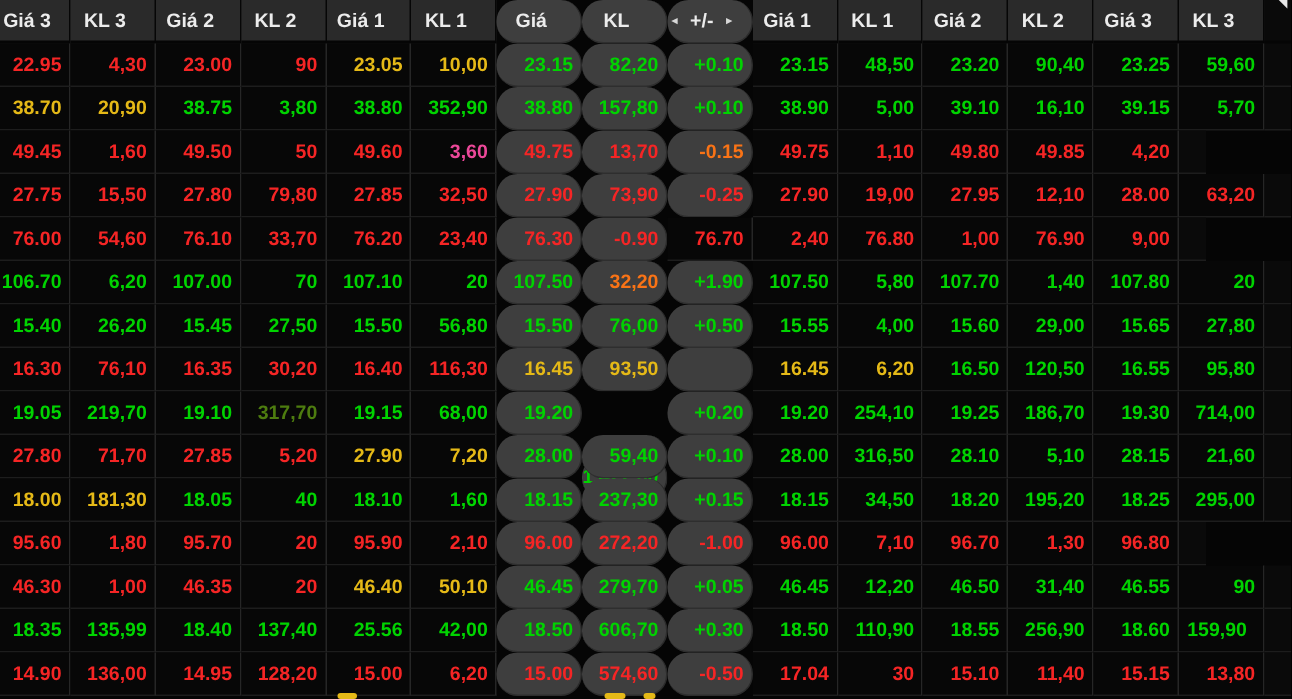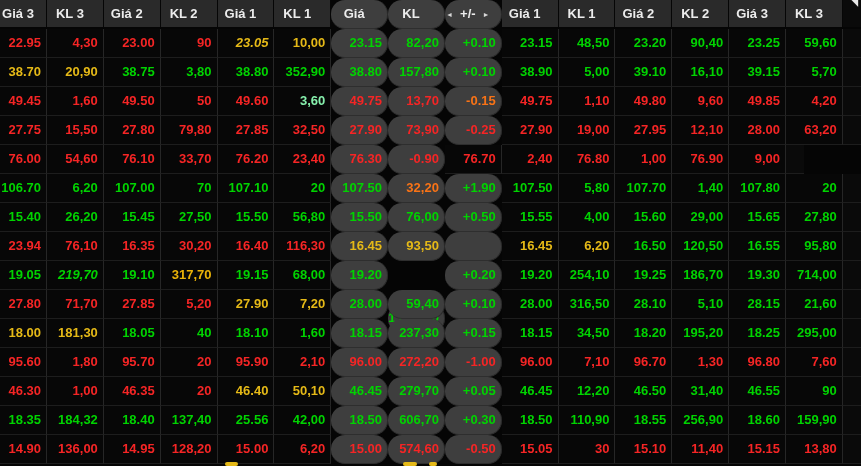--- a/index.html
+++ b/index.html
@@ -79,21 +79,21 @@
       <div class="cell" style="width: 56.857px; flex: 0 0 56.857px;">KL 2</div>
       <div class="cell" style="width: 56.857px; flex: 0 0 56.857px;">Giá 3</div>
       <div class="cell" style="width: 56.857px; flex: 0 0 56.857px;">KL 3</div>
       <div class="cell strip" style="width: 18px; flex: 0 0 18px;"></div>
     </div>
     <div class="row">
       <div class="cell" style="width: 47px; flex: 0 0 47px; color: rgb(245, 37, 37);">22.95</div>
       <div class="cell" style="width: 56.857px; flex: 0 0 56.857px; color: rgb(245, 37, 37);">4,30</div>
       <div class="cell" style="width: 56.857px; flex: 0 0 56.857px; color: rgb(245, 37, 37);">23.00</div>
       <div class="cell" style="width: 56.857px; flex: 0 0 56.857px; color: rgb(245, 37, 37);">90</div>
-      <div class="cell" style="width: 56.857px; flex: 0 0 56.857px; color: rgb(229, 185, 23); font-style: italic;">23.05</div>
+      <div class="cell" style="width: 56.857px; flex: 0 0 56.857px; color: rgb(229, 185, 23);">23.05</div>
       <div class="cell" style="width: 56.857px; flex: 0 0 56.857px; color: rgb(229, 185, 23);">10,00</div>
       <div class="cell match" style="width: 56.857px; flex: 0 0 56.857px; color: rgb(0, 211, 0);">23.15</div>
       <div class="cell match" style="width: 56.857px; flex: 0 0 56.857px; color: rgb(0, 211, 0);">82,20</div>
       <div class="cell match" style="width: 56.857px; flex: 0 0 56.857px; color: rgb(0, 211, 0);">+0.10</div>
       <div class="cell" style="width: 56.857px; flex: 0 0 56.857px; color: rgb(0, 211, 0);">23.15</div>
       <div class="cell" style="width: 56.857px; flex: 0 0 56.857px; color: rgb(0, 211, 0);">48,50</div>
       <div class="cell" style="width: 56.857px; flex: 0 0 56.857px; color: rgb(0, 211, 0);">23.20</div>
       <div class="cell" style="width: 56.857px; flex: 0 0 56.857px; color: rgb(0, 211, 0);">90,40</div>
       <div class="cell" style="width: 56.857px; flex: 0 0 56.857px; color: rgb(0, 211, 0);">23.25</div>
       <div class="cell" style="width: 56.857px; flex: 0 0 56.857px; color: rgb(0, 211, 0);">59,60</div>
@@ -116,28 +116,27 @@
       <div class="cell" style="width: 56.857px; flex: 0 0 56.857px; color: rgb(0, 211, 0);">39.15</div>
       <div class="cell" style="width: 56.857px; flex: 0 0 56.857px; color: rgb(0, 211, 0);">5,70</div>
       <div class="cell strip" style="width: 18px; flex: 0 0 18px;"></div>
     </div>
     <div class="row">
       <div class="cell" style="width: 47px; flex: 0 0 47px; color: rgb(245, 37, 37);">49.45</div>
       <div class="cell" style="width: 56.857px; flex: 0 0 56.857px; color: rgb(245, 37, 37);">1,60</div>
       <div class="cell" style="width: 56.857px; flex: 0 0 56.857px; color: rgb(245, 37, 37);">49.50</div>
       <div class="cell" style="width: 56.857px; flex: 0 0 56.857px; color: rgb(245, 37, 37);">50</div>
       <div class="cell" style="width: 56.857px; flex: 0 0 56.857px; color: rgb(245, 37, 37);">49.60</div>
-      <div class="cell" style="width: 56.857px; flex: 0 0 56.857px; color: #86efac;">3,60</div>
+      <div class="cell" style="width: 56.857px; flex: 0 0 56.857px; color: #ec4899;">3,60</div>
       <div class="cell match" style="width: 56.857px; flex: 0 0 56.857px; color: rgb(245, 37, 37);">49.75</div>
       <div class="cell match" style="width: 56.857px; flex: 0 0 56.857px; color: rgb(245, 37, 37);">13,70</div>
       <div class="cell match" style="width: 56.857px; flex: 0 0 56.857px; color: #f97316;">-0.15</div>
       <div class="cell" style="width: 56.857px; flex: 0 0 56.857px; color: rgb(245, 37, 37);">49.75</div>
       <div class="cell" style="width: 56.857px; flex: 0 0 56.857px; color: rgb(245, 37, 37);">1,10</div>
       <div class="cell" style="width: 56.857px; flex: 0 0 56.857px; color: rgb(245, 37, 37);">49.80</div>
-      <div class="cell" style="width: 56.857px; flex: 0 0 56.857px; color: rgb(245, 37, 37);">9,60</div>
       <div class="cell" style="width: 56.857px; flex: 0 0 56.857px; color: rgb(245, 37, 37);">49.85</div>
       <div class="cell" style="width: 56.857px; flex: 0 0 56.857px; color: rgb(245, 37, 37);">4,20</div>
       <div class="cell strip" style="width: 18px; flex: 0 0 18px;"></div>
     </div>
     <div class="row">
       <div class="cell" style="width: 47px; flex: 0 0 47px; color: rgb(245, 37, 37);">27.75</div>
       <div class="cell" style="width: 56.857px; flex: 0 0 56.857px; color: rgb(245, 37, 37);">15,50</div>
       <div class="cell" style="width: 56.857px; flex: 0 0 56.857px; color: rgb(245, 37, 37);">27.80</div>
       <div class="cell" style="width: 56.857px; flex: 0 0 56.857px; color: rgb(245, 37, 37);">79,80</div>
       <div class="cell" style="width: 56.857px; flex: 0 0 56.857px; color: rgb(245, 37, 37);">27.85</div>
@@ -200,42 +199,42 @@
       <div class="cell match" style="width: 56.857px; flex: 0 0 56.857px; color: rgb(0, 211, 0);">+0.50</div>
       <div class="cell" style="width: 56.857px; flex: 0 0 56.857px; color: rgb(0, 211, 0);">15.55</div>
       <div class="cell" style="width: 56.857px; flex: 0 0 56.857px; color: rgb(0, 211, 0);">4,00</div>
       <div class="cell" style="width: 56.857px; flex: 0 0 56.857px; color: rgb(0, 211, 0);">15.60</div>
       <div class="cell" style="width: 56.857px; flex: 0 0 56.857px; color: rgb(0, 211, 0);">29,00</div>
       <div class="cell" style="width: 56.857px; flex: 0 0 56.857px; color: rgb(0, 211, 0);">15.65</div>
       <div class="cell" style="width: 56.857px; flex: 0 0 56.857px; color: rgb(0, 211, 0);">27,80</div>
       <div class="cell strip" style="width: 18px; flex: 0 0 18px;"></div>
     </div>
     <div class="row">
-      <div class="cell" style="width: 47px; flex: 0 0 47px; color: rgb(245, 37, 37);">23.94</div>
+      <div class="cell" style="width: 47px; flex: 0 0 47px; color: rgb(245, 37, 37);">16.30</div>
       <div class="cell" style="width: 56.857px; flex: 0 0 56.857px; color: rgb(245, 37, 37);">76,10</div>
       <div class="cell" style="width: 56.857px; flex: 0 0 56.857px; color: rgb(245, 37, 37);">16.35</div>
       <div class="cell" style="width: 56.857px; flex: 0 0 56.857px; color: rgb(245, 37, 37);">30,20</div>
       <div class="cell" style="width: 56.857px; flex: 0 0 56.857px; color: rgb(245, 37, 37);">16.40</div>
       <div class="cell" style="width: 56.857px; flex: 0 0 56.857px; color: rgb(245, 37, 37);">116,30</div>
       <div class="cell match" style="width: 56.857px; flex: 0 0 56.857px; color: rgb(229, 185, 23);">16.45</div>
       <div class="cell match" style="width: 56.857px; flex: 0 0 56.857px; color: rgb(229, 185, 23);">93,50</div>
       <div class="cell match" style="width: 56.857px; flex: 0 0 56.857px; color: rgb(0, 211, 0);"></div>
       <div class="cell" style="width: 56.857px; flex: 0 0 56.857px; color: rgb(229, 185, 23);">16.45</div>
       <div class="cell" style="width: 56.857px; flex: 0 0 56.857px; color: rgb(229, 185, 23);">6,20</div>
       <div class="cell" style="width: 56.857px; flex: 0 0 56.857px; color: rgb(0, 211, 0);">16.50</div>
       <div class="cell" style="width: 56.857px; flex: 0 0 56.857px; color: rgb(0, 211, 0);">120,50</div>
       <div class="cell" style="width: 56.857px; flex: 0 0 56.857px; color: rgb(0, 211, 0);">16.55</div>
       <div class="cell" style="width: 56.857px; flex: 0 0 56.857px; color: rgb(0, 211, 0);">95,80</div>
       <div class="cell strip" style="width: 18px; flex: 0 0 18px;"></div>
     </div>
     <div class="row">
       <div class="cell" style="width: 47px; flex: 0 0 47px; color: rgb(0, 211, 0);">19.05</div>
-      <div class="cell" style="width: 56.857px; flex: 0 0 56.857px; color: rgb(0, 211, 0); font-style: italic;">219,70</div>
+      <div class="cell" style="width: 56.857px; flex: 0 0 56.857px; color: rgb(0, 211, 0);">219,70</div>
       <div class="cell" style="width: 56.857px; flex: 0 0 56.857px; color: rgb(0, 211, 0);">19.10</div>
-      <div class="cell" style="width: 56.857px; flex: 0 0 56.857px; color: #eab308;">317,70</div>
+      <div class="cell" style="width: 56.857px; flex: 0 0 56.857px; color: #4d7c0f;">317,70</div>
       <div class="cell" style="width: 56.857px; flex: 0 0 56.857px; color: rgb(0, 211, 0);">19.15</div>
       <div class="cell" style="width: 56.857px; flex: 0 0 56.857px; color: rgb(0, 211, 0);">68,00</div>
       <div class="cell match" style="width: 56.857px; flex: 0 0 56.857px; color: rgb(0, 211, 0);">19.20</div>
       <div class="cell match" style="width: 56.857px; flex: 0 0 56.857px; color: rgb(0, 211, 0); margin-top: 43px;">1,422,60</div>
       <div class="cell match" style="width: 56.857px; flex: 0 0 56.857px; color: rgb(0, 211, 0);">+0.20</div>
       <div class="cell" style="width: 56.857px; flex: 0 0 56.857px; color: rgb(0, 211, 0);">19.20</div>
       <div class="cell" style="width: 56.857px; flex: 0 0 56.857px; color: rgb(0, 211, 0);">254,10</div>
       <div class="cell" style="width: 56.857px; flex: 0 0 56.857px; color: rgb(0, 211, 0);">19.25</div>
       <div class="cell" style="width: 56.857px; flex: 0 0 56.857px; color: rgb(0, 211, 0);">186,70</div>
       <div class="cell" style="width: 56.857px; flex: 0 0 56.857px; color: rgb(0, 211, 0);">19.30</div>
@@ -286,21 +285,20 @@
       <div class="cell" style="width: 56.857px; flex: 0 0 56.857px; color: rgb(245, 37, 37);">95.90</div>
       <div class="cell" style="width: 56.857px; flex: 0 0 56.857px; color: rgb(245, 37, 37);">2,10</div>
       <div class="cell match" style="width: 56.857px; flex: 0 0 56.857px; color: rgb(245, 37, 37);">96.00</div>
       <div class="cell match" style="width: 56.857px; flex: 0 0 56.857px; color: rgb(245, 37, 37);">272,20</div>
       <div class="cell match" style="width: 56.857px; flex: 0 0 56.857px; color: rgb(245, 37, 37);">-1.00</div>
       <div class="cell" style="width: 56.857px; flex: 0 0 56.857px; color: rgb(245, 37, 37);">96.00</div>
       <div class="cell" style="width: 56.857px; flex: 0 0 56.857px; color: rgb(245, 37, 37);">7,10</div>
       <div class="cell" style="width: 56.857px; flex: 0 0 56.857px; color: rgb(245, 37, 37);">96.70</div>
       <div class="cell" style="width: 56.857px; flex: 0 0 56.857px; color: rgb(245, 37, 37);">1,30</div>
       <div class="cell" style="width: 56.857px; flex: 0 0 56.857px; color: rgb(245, 37, 37);">96.80</div>
-      <div class="cell" style="width: 56.857px; flex: 0 0 56.857px; color: rgb(245, 37, 37);">7,60</div>
       <div class="cell strip" style="width: 18px; flex: 0 0 18px;"></div>
     </div>
     <div class="row">
       <div class="cell" style="width: 47px; flex: 0 0 47px; color: rgb(245, 37, 37);">46.30</div>
       <div class="cell" style="width: 56.857px; flex: 0 0 56.857px; color: rgb(245, 37, 37);">1,00</div>
       <div class="cell" style="width: 56.857px; flex: 0 0 56.857px; color: rgb(245, 37, 37);">46.35</div>
       <div class="cell" style="width: 56.857px; flex: 0 0 56.857px; color: rgb(245, 37, 37);">20</div>
       <div class="cell" style="width: 56.857px; flex: 0 0 56.857px; color: rgb(229, 185, 23);">46.40</div>
       <div class="cell" style="width: 56.857px; flex: 0 0 56.857px; color: rgb(229, 185, 23);">50,10</div>
       <div class="cell match" style="width: 56.857px; flex: 0 0 56.857px; color: rgb(0, 211, 0);">46.45</div>
@@ -309,47 +307,47 @@
       <div class="cell" style="width: 56.857px; flex: 0 0 56.857px; color: rgb(0, 211, 0);">46.45</div>
       <div class="cell" style="width: 56.857px; flex: 0 0 56.857px; color: rgb(0, 211, 0);">12,20</div>
       <div class="cell" style="width: 56.857px; flex: 0 0 56.857px; color: rgb(0, 211, 0);">46.50</div>
       <div class="cell" style="width: 56.857px; flex: 0 0 56.857px; color: rgb(0, 211, 0);">31,40</div>
       <div class="cell" style="width: 56.857px; flex: 0 0 56.857px; color: rgb(0, 211, 0);">46.55</div>
       <div class="cell" style="width: 56.857px; flex: 0 0 56.857px; color: rgb(0, 211, 0);">90</div>
       <div class="cell strip" style="width: 18px; flex: 0 0 18px;"></div>
     </div>
     <div class="row">
       <div class="cell" style="width: 47px; flex: 0 0 47px; color: rgb(0, 211, 0);">18.35</div>
-      <div class="cell" style="width: 56.857px; flex: 0 0 56.857px; color: rgb(0, 211, 0);">184,32</div>
+      <div class="cell" style="width: 56.857px; flex: 0 0 56.857px; color: rgb(0, 211, 0);">135,99</div>
       <div class="cell" style="width: 56.857px; flex: 0 0 56.857px; color: rgb(0, 211, 0);">18.40</div>
       <div class="cell" style="width: 56.857px; flex: 0 0 56.857px; color: rgb(0, 211, 0);">137,40</div>
       <div class="cell" style="width: 56.857px; flex: 0 0 56.857px; color: rgb(0, 211, 0);">25.56</div>
       <div class="cell" style="width: 56.857px; flex: 0 0 56.857px; color: rgb(0, 211, 0);">42,00</div>
       <div class="cell match" style="width: 56.857px; flex: 0 0 56.857px; color: rgb(0, 211, 0);">18.50</div>
       <div class="cell match" style="width: 56.857px; flex: 0 0 56.857px; color: rgb(0, 211, 0);">606,70</div>
       <div class="cell match" style="width: 56.857px; flex: 0 0 56.857px; color: rgb(0, 211, 0);">+0.30</div>
       <div class="cell" style="width: 56.857px; flex: 0 0 56.857px; color: rgb(0, 211, 0);">18.50</div>
       <div class="cell" style="width: 56.857px; flex: 0 0 56.857px; color: rgb(0, 211, 0);">110,90</div>
       <div class="cell" style="width: 56.857px; flex: 0 0 56.857px; color: rgb(0, 211, 0);">18.55</div>
       <div class="cell" style="width: 56.857px; flex: 0 0 56.857px; color: rgb(0, 211, 0);">256,90</div>
       <div class="cell" style="width: 56.857px; flex: 0 0 56.857px; color: rgb(0, 211, 0);">18.60</div>
-      <div class="cell" style="width: 56.857px; flex: 0 0 56.857px; color: rgb(0, 211, 0);">159,90</div>
+      <div class="cell" style="width: 56.857px; flex: 0 0 56.857px; color: rgb(0, 211, 0); text-align: center;">159,90</div>
       <div class="cell strip" style="width: 18px; flex: 0 0 18px;"></div>
     </div>
     <div class="row">
       <div class="cell" style="width: 47px; flex: 0 0 47px; color: rgb(245, 37, 37);">14.90</div>
       <div class="cell" style="width: 56.857px; flex: 0 0 56.857px; color: rgb(245, 37, 37);">136,00</div>
       <div class="cell" style="width: 56.857px; flex: 0 0 56.857px; color: rgb(245, 37, 37);">14.95</div>
       <div class="cell" style="width: 56.857px; flex: 0 0 56.857px; color: rgb(245, 37, 37);">128,20</div>
       <div class="cell" style="width: 56.857px; flex: 0 0 56.857px; color: rgb(245, 37, 37);">15.00</div>
       <div class="cell" style="width: 56.857px; flex: 0 0 56.857px; color: rgb(245, 37, 37);">6,20</div>
       <div class="cell match" style="width: 56.857px; flex: 0 0 56.857px; color: rgb(245, 37, 37);">15.00</div>
       <div class="cell match" style="width: 56.857px; flex: 0 0 56.857px; color: rgb(245, 37, 37);">574,60</div>
       <div class="cell match" style="width: 56.857px; flex: 0 0 56.857px; color: rgb(245, 37, 37);">-0.50</div>
-      <div class="cell" style="width: 56.857px; flex: 0 0 56.857px; color: rgb(245, 37, 37);">15.05</div>
+      <div class="cell" style="width: 56.857px; flex: 0 0 56.857px; color: rgb(245, 37, 37);">17.04</div>
       <div class="cell" style="width: 56.857px; flex: 0 0 56.857px; color: rgb(245, 37, 37);">30</div>
       <div class="cell" style="width: 56.857px; flex: 0 0 56.857px; color: rgb(245, 37, 37);">15.10</div>
       <div class="cell" style="width: 56.857px; flex: 0 0 56.857px; color: rgb(245, 37, 37);">11,40</div>
       <div class="cell" style="width: 56.857px; flex: 0 0 56.857px; color: rgb(245, 37, 37);">15.15</div>
       <div class="cell" style="width: 56.857px; flex: 0 0 56.857px; color: rgb(245, 37, 37);">13,80</div>
       <div class="cell strip" style="width: 18px; flex: 0 0 18px;"></div>
     </div>
   <span class="corner">◥</span>
   <div class="frag" style="left: 225px; top: 462px; width: 13px; background: rgb(229, 185, 23);"></div>
   <div class="frag" style="left: 403px; top: 462px; width: 14px; background: rgb(229, 185, 23);"></div>

